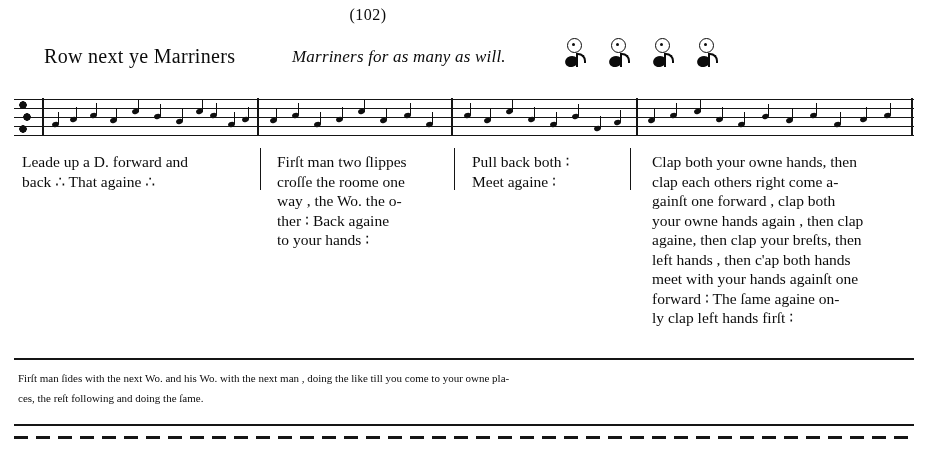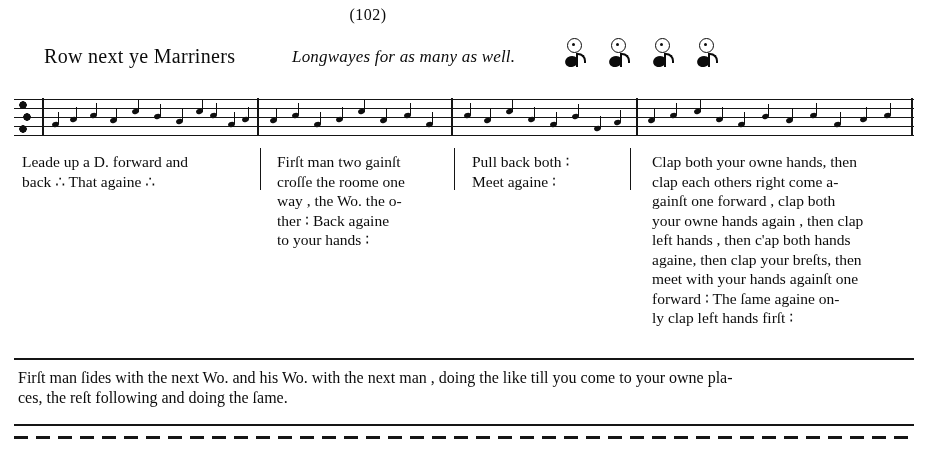--- a/index.html
+++ b/index.html
@@ -218,40 +218,40 @@
     height: 3px;
     background: repeating-linear-gradient(
         to right, #1a1a1a 0 14px, transparent 14px 22px);
   }
 
   .footer-text {
     position: absolute;
     left: 18px;
     top: 368px;
     width: 896px;
-    font-size: 16px;
+    font-size: 11px;
     line-height: 20px;
     font-family: "Liberation Serif", serif;
   }
   .footer-text p { margin: 0; }
 
   .ink {
     filter: contrast(1.05);
   }
 </style>
 </head>
 <body>
 
 <div class="page ink">
 
   <div class="page-number">(102)</div>
 
   <div class="title-row">
     <div class="tune-title">Row next ye Marriners</div>
-    <div class="tune-subtitle">Longwayes for as many as well.</div>
+    <div class="tune-subtitle">Marriners for as many as will.</div>
 
     <div class="dance-figures">
       <div class="figure-mark">
         <span class="top-ring"></span>
           <span class="bottom-note"></span>
           <span class="stem"></span>
           <span class="flag"></span>
       </div>
       <div class="figure-mark">
         <span class="top-ring"></span>
@@ -375,39 +375,39 @@
     <div class="col-divider div-1"></div>
     <div class="col-divider div-2"></div>
     <div class="col-divider div-3"></div>
 
     <div class="col col-1">
       <p>Leade up a D. forward and</p>
       <p>back ∴  That againe ∴</p>
     </div>
 
     <div class="col col-2">
-      <p>Firſt man two gainſt</p>
+      <p>Firſt man two ſlippes</p>
       <p>croſſe the roome one</p>
       <p>way , the Wo. the o-</p>
       <p>ther ∶   Back againe</p>
       <p>to your hands ∶</p>
     </div>
 
     <div class="col col-3">
       <p>Pull back both ∶</p>
       <p>Meet againe ∶</p>
     </div>
 
     <div class="col col-4">
       <p>Clap both your owne hands, then</p>
       <p>clap each others right come a-</p>
       <p>gainſt one forward , clap both</p>
       <p>your owne hands again , then clap</p>
+      <p>againe, then clap your breſts, then</p>
       <p>left hands , then c'ap both hands</p>
-      <p>againe, then clap your breſts, then</p>
       <p>meet with your hands againſt one</p>
       <p>forward ∶   The ſame againe on-</p>
       <p>ly clap left hands firſt ∶</p>
     </div>
   </div>
 
   <div class="rule rule-top"></div>
 
   <div class="footer-text">
     <p>Firſt man ſides with the next Wo. and his Wo. with the next man , doing  the like till you come to your owne pla-</p>

